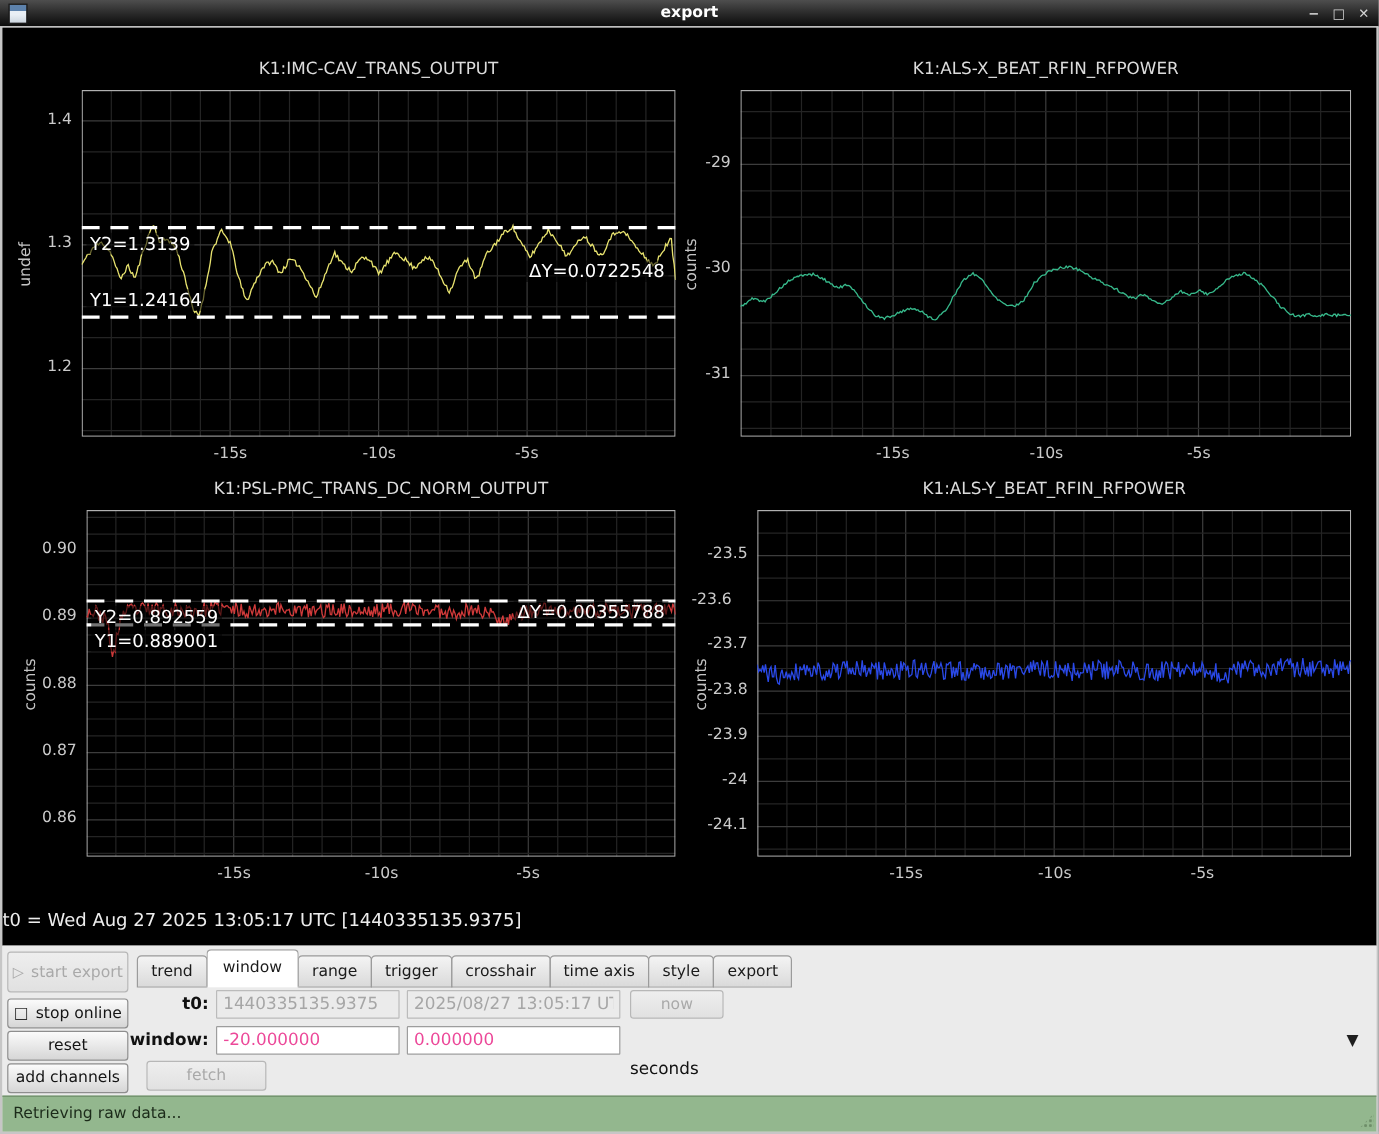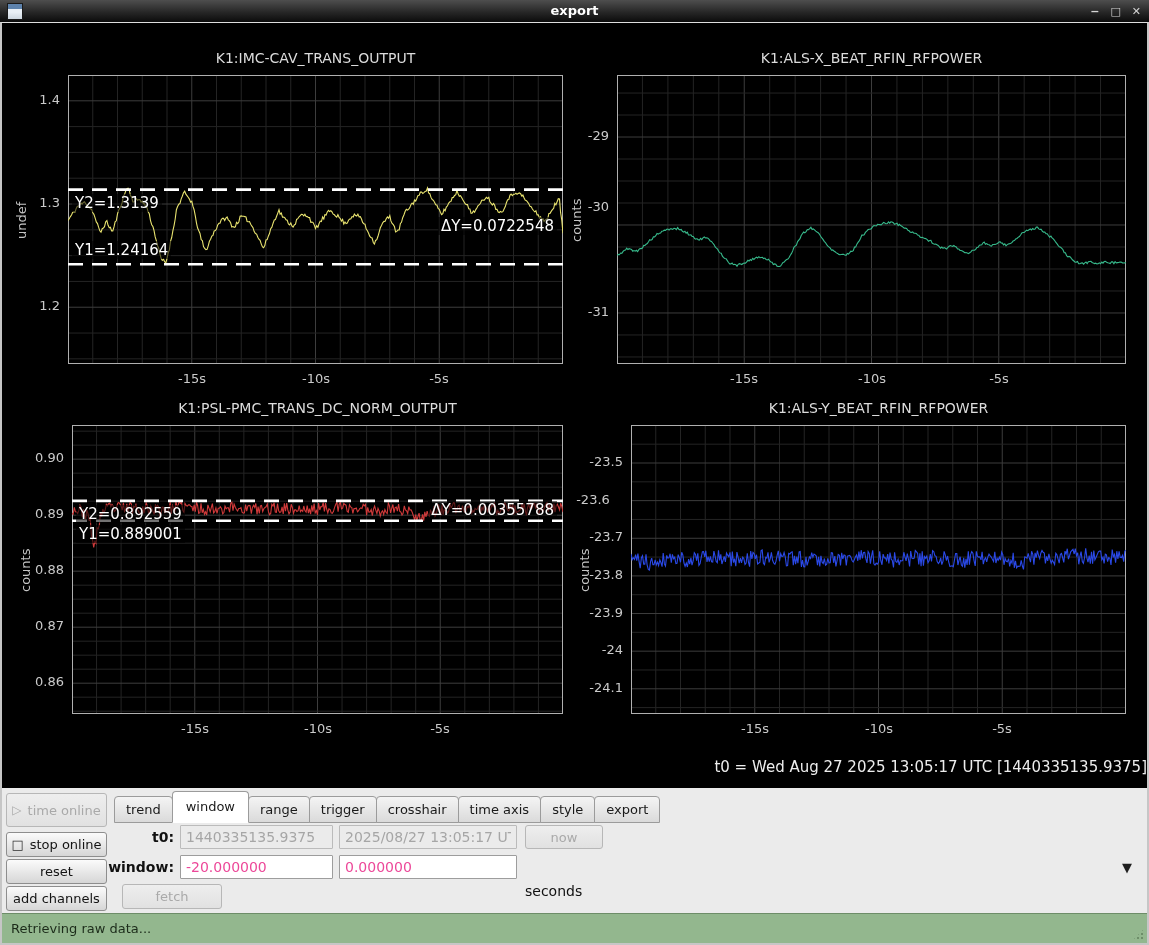--- a/index.html
+++ b/index.html
@@ -9,21 +9,21 @@
   .app-icon{position:absolute;left:7px;top:3px;width:14px;height:15px;border:1px solid #1a1a1a;background:linear-gradient(#5d82ac 0 35%,#e9eff5 35% 55%,#cdd6df);z-index:2;}
   .winbtns{position:absolute;right:8px;top:0;height:22px;display:flex;gap:11px;align-items:center;color:#d5d5d5;font-size:11px;font-weight:bold;z-index:2;}
   .winbtns span{cursor:default;}
   .frame{position:absolute;top:22px;left:0;right:0;bottom:0;border:2px solid #c6c6c6;border-top:1px solid #dedede;}
   .plot-region{position:relative;width:1145px;height:765px;background:#000;overflow:hidden;}
   .plot-title{position:absolute;text-align:center;color:#dcdcdc;font-size:14px;white-space:nowrap;}
   .ylabel{position:absolute;height:100px;writing-mode:vertical-rl;transform:rotate(180deg);color:#c4c4c4;font-size:13px;text-align:center;}
   .ytick{position:absolute;text-align:right;color:#cacaca;font-size:13px;}
   .xtick{position:absolute;text-align:center;color:#cacaca;font-size:13px;}
   .clabel{position:absolute;color:#fff;font-size:15px;background:rgba(0,0,0,0.55);padding:0 3px;white-space:nowrap;z-index:3;}
-  .caption{position:absolute;left:0;right:0;top:735px;text-align:right;color:#ededed;font-size:15px;}
+  .caption{position:absolute;left:0;right:0;top:735px;text-align:left;color:#ededed;font-size:15px;}
   .controls{position:relative;width:1145px;height:125px;background:#ebebeb;overflow:hidden;}
   .btn{position:absolute;display:flex;align-items:center;justify-content:center;gap:6px;background:linear-gradient(#fbfbfb,#d6d6d6);border:1px solid #8e8e8e;border-radius:3px;font-size:13px;color:#141414;box-sizing:border-box;cursor:default;}
   .btn.disabled{color:#a9a9a9;background:linear-gradient(#eeeeee,#e1e1e1);border-color:#b7b7b7;}
   .tabbar{position:absolute;left:113px;top:4px;height:31px;display:flex;align-items:flex-end;}
   .tab{height:25px;line-height:25px;padding:0 11px;background:linear-gradient(#f4f4f4,#dadada);border:1px solid #9b9b9b;border-radius:4px 4px 0 0;margin-left:-1px;font-size:13px;color:#1a1a1a;cursor:default;}
   .tab.active{height:30px;line-height:30px;background:#fff;padding:0 13px;position:relative;z-index:2;border-bottom-color:#fff;}
   .flabel{position:absolute;font-size:14px;font-weight:bold;color:#111;text-align:right;line-height:24px;}
   .plain{position:absolute;font-size:14px;color:#111;line-height:24px;}
   .field{position:absolute;height:24px;border:1px solid #9d9d9d;font-family:"DejaVu Sans",sans-serif;font-size:14px;padding:0 5px;box-sizing:border-box;background:#fff;color:#ec4899;border-radius:1px;}
   .field:disabled{background:#ebebeb;color:#a6a6a6;border-color:#bbb;}
@@ -129,21 +129,21 @@
           <line x1="0" y1="84.01674277016735" x2="509" y2="84.01674277016735" stroke="#242424" stroke-width="1"></line>
           <line x1="0" y1="62.02283105022823" x2="509" y2="62.02283105022823" stroke="#3d3d3d" stroke-width="1"></line>
           <line x1="0" y1="40.028919330289085" x2="509" y2="40.028919330289085" stroke="#242424" stroke-width="1"></line>
           <line x1="0" y1="18.035007610349943" x2="509" y2="18.035007610349943" stroke="#242424" stroke-width="1"></line>
           <rect x="0.5" y="0.5" width="508" height="288" fill="none" stroke="#b0b0b0" stroke-width="1"></rect>
           <polyline points="0.0,180.4 1.2,179.4 2.4,179.7 3.6,178.0 4.8,178.3 6.1,176.4 7.3,175.3 8.5,175.0 9.7,173.2 10.9,174.5 12.1,173.7 13.3,174.1 14.5,174.5 15.8,176.2 17.0,175.6 18.2,176.2 19.4,175.3 20.6,176.6 21.8,174.6 23.0,173.6 24.2,173.6 25.5,173.0 26.7,170.3 27.9,170.5 29.1,169.3 30.3,168.6 31.5,166.8 32.7,164.7 33.9,165.2 35.1,164.5 36.4,161.8 37.6,161.9 38.8,160.7 40.0,158.4 41.2,159.1 42.4,158.3 43.6,158.1 44.8,156.2 46.1,156.0 47.3,155.2 48.5,155.4 49.7,154.3 50.9,154.1 52.1,155.1 53.3,153.9 54.5,153.9 55.7,154.4 57.0,153.3 58.2,153.5 59.4,154.7 60.6,152.6 61.8,154.2 63.0,154.8 64.2,154.4 65.4,156.3 66.7,157.1 67.9,156.3 69.1,158.1 70.3,157.2 71.5,160.0 72.7,160.0 73.9,159.9 75.1,161.5 76.3,161.5 77.6,163.5 78.8,164.2 80.0,163.6 81.2,164.8 82.4,165.1 83.6,163.3 84.8,164.7 86.0,162.9 87.3,162.0 88.5,163.0 89.7,162.8 90.9,163.2 92.1,164.4 93.3,166.1 94.5,166.4 95.7,168.0 97.0,169.6 98.2,172.0 99.4,173.2 100.6,174.2 101.8,176.5 103.0,177.9 104.2,178.3 105.4,181.1 106.6,182.6 107.9,183.4 109.1,183.8 110.3,185.6 111.5,187.5 112.7,188.9 113.9,188.9 115.1,188.0 116.3,189.7 117.6,189.3 118.8,189.7 120.0,191.2 121.2,189.3 122.4,188.6 123.6,188.9 124.8,189.5 126.0,188.5 127.3,188.0 128.5,188.2 129.7,186.9 130.9,185.3 132.1,186.0 133.3,184.5 134.5,185.4 135.7,183.3 136.9,184.4 138.2,183.2 139.4,182.1 140.6,183.0 141.8,181.7 143.0,182.7 144.2,182.5 145.4,182.3 146.6,183.6 147.9,183.1 149.1,184.5 150.3,184.9 151.5,184.2 152.7,185.8 153.9,187.0 155.1,187.2 156.3,189.6 157.5,188.9 158.8,189.3 160.0,191.2 161.2,191.4 162.4,191.5 163.6,191.0 164.8,189.3 166.0,187.5 167.2,187.1 168.5,185.4 169.7,184.5 170.9,184.1 172.1,182.5 173.3,180.2 174.5,178.4 175.7,175.9 176.9,172.4 178.1,171.2 179.4,170.1 180.6,166.6 181.8,165.1 183.0,163.7 184.2,160.5 185.4,158.8 186.6,157.1 187.8,157.8 189.1,156.6 190.3,154.5 191.5,154.7 192.7,153.7 193.9,152.3 195.1,154.6 196.3,153.9 197.5,154.9 198.8,156.1 200.0,157.0 201.2,157.7 202.4,159.1 203.6,161.3 204.8,162.9 206.0,164.4 207.2,166.4 208.4,167.5 209.7,169.6 210.9,171.2 212.1,172.1 213.3,173.2 214.5,175.2 215.7,174.9 216.9,176.0 218.1,176.8 219.4,177.9 220.6,178.4 221.8,179.4 223.0,179.7 224.2,179.5 225.4,179.4 226.6,179.3 227.8,180.1 229.1,180.4 230.3,178.5 231.5,179.1 232.7,177.7 233.9,176.2 235.1,176.5 236.3,175.7 237.5,172.1 238.7,172.0 240.0,168.9 241.2,167.1 242.4,165.6 243.6,163.3 244.8,160.0 246.0,160.1 247.2,159.7 248.4,157.4 249.7,156.1 250.9,154.8 252.1,154.3 253.3,154.2 254.5,153.6 255.7,151.5 256.9,150.6 258.1,150.8 259.3,151.0 260.6,149.4 261.8,149.5 263.0,149.6 264.2,149.8 265.4,148.7 266.6,147.4 267.8,148.1 269.0,148.7 270.3,148.5 271.5,146.8 272.7,148.2 273.9,146.9 275.1,147.0 276.3,147.7 277.5,149.3 278.7,148.8 280.0,148.2 281.2,150.6 282.4,149.4 283.6,150.6 284.8,151.2 286.0,152.1 287.2,153.1 288.4,153.1 289.6,153.4 290.9,155.3 292.1,155.8 293.3,157.3 294.5,157.4 295.7,156.9 296.9,158.3 298.1,158.2 299.3,158.5 300.6,160.1 301.8,160.3 303.0,162.1 304.2,162.6 305.4,162.3 306.6,162.9 307.8,163.4 309.0,163.7 310.2,164.7 311.5,166.2 312.7,165.5 313.9,165.4 315.1,168.1 316.3,168.8 317.5,169.2 318.7,169.0 319.9,169.7 321.2,170.5 322.4,171.8 323.6,173.1 324.8,172.0 326.0,173.3 327.2,172.6 328.4,173.3 329.6,174.1 330.9,172.4 332.1,171.3 333.3,170.5 334.5,171.0 335.7,171.3 336.9,170.5 338.1,171.6 339.3,172.0 340.5,174.0 341.8,174.0 343.0,175.4 344.2,175.5 345.4,176.0 346.6,176.8 347.8,177.7 349.0,177.6 350.2,178.0 351.5,178.6 352.7,177.7 353.9,176.9 355.1,175.3 356.3,175.3 357.5,175.1 358.7,174.4 359.9,172.5 361.1,172.3 362.4,170.3 363.6,170.0 364.8,169.8 366.0,167.8 367.2,167.1 368.4,169.2 369.6,168.6 370.8,169.5 372.1,169.7 373.3,170.7 374.5,171.1 375.7,169.5 376.9,169.5 378.1,169.4 379.3,169.0 380.5,168.5 381.8,167.2 383.0,166.6 384.2,168.0 385.4,168.1 386.6,169.9 387.8,168.8 389.0,170.8 390.2,169.6 391.4,168.9 392.7,168.6 393.9,168.2 395.1,167.4 396.3,165.8 397.5,165.6 398.7,164.0 399.9,163.5 401.1,162.4 402.4,161.5 403.6,160.0 404.8,157.9 406.0,157.5 407.2,157.5 408.4,156.4 409.6,155.2 410.8,155.7 412.0,154.8 413.3,154.0 414.5,154.9 415.7,153.5 416.9,154.4 418.1,154.0 419.3,152.0 420.5,152.1 421.7,153.9 423.0,154.4 424.2,154.3 425.4,156.3 426.6,157.1 427.8,157.0 429.0,158.7 430.2,158.7 431.4,160.5 432.6,162.1 433.9,161.1 435.1,162.8 436.3,163.8 437.5,165.3 438.7,167.2 439.9,168.6 441.1,170.3 442.3,171.8 443.6,172.3 444.8,173.4 446.0,174.7 447.2,177.7 448.4,177.8 449.6,180.7 450.8,181.9 452.0,181.4 453.3,182.0 454.5,183.6 455.7,185.0 456.9,186.0 458.1,187.2 459.3,187.1 460.5,186.5 461.7,188.7 462.9,188.8 464.2,188.1 465.4,187.8 466.6,189.2 467.8,187.9 469.0,187.1 470.2,188.6 471.4,186.8 472.6,186.5 473.9,186.3 475.1,187.5 476.3,188.1 477.5,188.6 478.7,188.2 479.9,188.9 481.1,188.7 482.3,187.9 483.5,188.7 484.8,187.1 486.0,188.2 487.2,186.6 488.4,186.3 489.6,187.2 490.8,187.7 492.0,188.0 493.2,188.5 494.5,186.9 495.7,186.9 496.9,188.7 498.1,186.7 499.3,187.8 500.5,187.6 501.7,187.5 502.9,187.1 504.2,187.1 505.4,187.9 506.6,188.0 507.8,187.9 509.0,187.4 " fill="none" stroke="#37b98b" stroke-width="1.1"></polyline>
         </svg>
         <div class="plot-title" style="left: 615px; top: 27px; width: 509px;">K1:ALS-X_BEAT_RFIN_RFPOWER</div>
         <div class="ylabel" style="left: 567px; top: 147px;">counts</div>
         <div class="ytick" style="left: 547px; top: 105px; width: 60px;">-29</div>
-        <div class="ytick" style="left: 547px; top: 176px; width: 60px; text-align: right;">-30</div>
+        <div class="ytick" style="left: 547px; top: 193px; width: 60px; text-align: right;">-30</div>
         <div class="ytick" style="left: 547px; top: 281px; width: 60px;">-31</div>
         <div class="xtick" style="left: 702px; top: 348px; width: 80px;">-15s</div>
         <div class="xtick" style="left: 830px; top: 348px; width: 80px;">-10s</div>
         <div class="xtick" style="left: 957px; top: 348px; width: 80px;">-5s</div>
         <svg width="491" height="289" style="position: absolute; left: 70px; top: 402px;">
           <line x1="24.55" y1="0" x2="24.55" y2="289" stroke="#242424" stroke-width="1"></line>
           <line x1="49.1" y1="0" x2="49.1" y2="289" stroke="#242424" stroke-width="1"></line>
           <line x1="73.64999999999999" y1="0" x2="73.64999999999999" y2="289" stroke="#242424" stroke-width="1"></line>
           <line x1="98.2" y1="0" x2="98.2" y2="289" stroke="#242424" stroke-width="1"></line>
           <line x1="122.75" y1="0" x2="122.75" y2="289" stroke="#3d3d3d" stroke-width="1"></line>
@@ -248,21 +248,21 @@
         <div class="ytick" style="left: 561px; top: 582px; width: 60px;">-23.9</div>
         <div class="ytick" style="left: 561px; top: 619px; width: 60px;">-24</div>
         <div class="ytick" style="left: 561px; top: 657px; width: 60px;">-24.1</div>
         <div class="xtick" style="left: 713px; top: 698px; width: 80px;">-15s</div>
         <div class="xtick" style="left: 837px; top: 698px; width: 80px;">-10s</div>
         <div class="xtick" style="left: 960px; top: 698px; width: 80px;">-5s</div>
       </div>
     <div class="controls">
       <div class="btn disabled" style="left:4px;top:5px;width:101px;height:34px;">
         <span class="picon">▷</span>
-        <span>time online</span>
+        <span>start export</span>
       </div>
       <div class="tabbar">
           <div class="tab">trend</div>
           <div class="tab active">window</div>
           <div class="tab">range</div>
           <div class="tab">trigger</div>
           <div class="tab">crosshair</div>
           <div class="tab">time axis</div>
           <div class="tab">style</div>
           <div class="tab">export</div>

